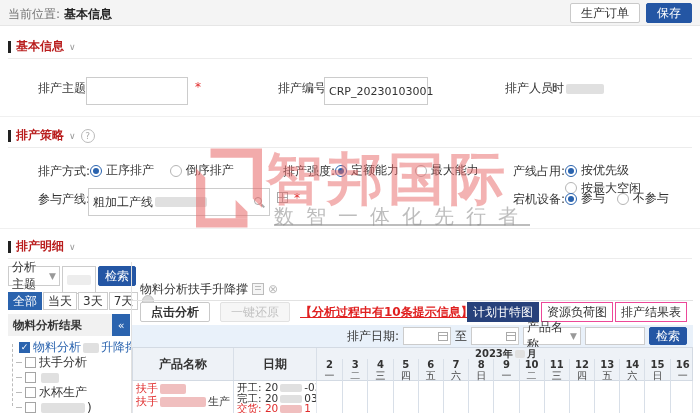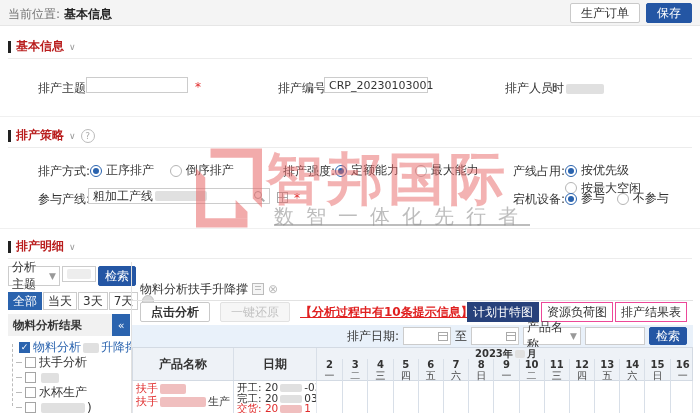--- a/index.html
+++ b/index.html
@@ -17,21 +17,21 @@
   .btn{display:inline-flex;align-items:center;justify-content:center;height:20px;padding:4px 10px;border-radius:2px;font-size:12px;cursor:pointer;box-sizing:border-box;}
   .btn-white{background:#fff;border:1px solid #c9c9c9;color:#333;}
   .btn-blue{background:#2456a4;border:1px solid #2456a4;color:#fff;}
 
   
   .sec{display:flex;align-items:center;gap:5px;}
   .secbar{width:3px;height:12px;background:#222;display:inline-block;}
   .sectitle{font-weight:bold;color:#b91c1c;}
   .chev{color:#999;font-size:9px;}
   .qicon{width:12px;height:12px;border:1px solid #bbb;border-radius:50%;color:#aaa;font-size:9px;line-height:12px;text-align:center;display:inline-block;}
-  .inp{background:#fff;border:1px solid #ccc;height:16px;box-sizing:border-box;padding:0 4px;font-size:12px;color:#333;display:inline-flex;align-items:center;}
+  .inp{background:#fff;border:1px solid #ccc;height:28px;box-sizing:border-box;padding:0 4px;font-size:12px;color:#333;display:inline-flex;align-items:center;}
   .star{color:#e02b2b;margin-left:3px;}
   .redact{display:inline-block;height:10px;background:#e0e0e0;border-radius:2px;vertical-align:middle;margin:0 2px;}
   .redact.pink{background:#f0bfbf;}
 
   .radio{display:inline-flex;align-items:center;margin-right:12px;}
   .rdot{width:12px;height:12px;border:1px solid #b5b5b5;border-radius:50%;background:#fff;box-sizing:border-box;margin-right:4px;position:relative;}
   .rdot.on{border-color:#2a63ae;}
   .rdot.on::after{content:"";position:absolute;left:2px;top:2px;right:2px;bottom:2px;background:#2a63ae;border-radius:50%;}
 
   .mag{position:relative;width:11px;height:11px;display:inline-block;}

